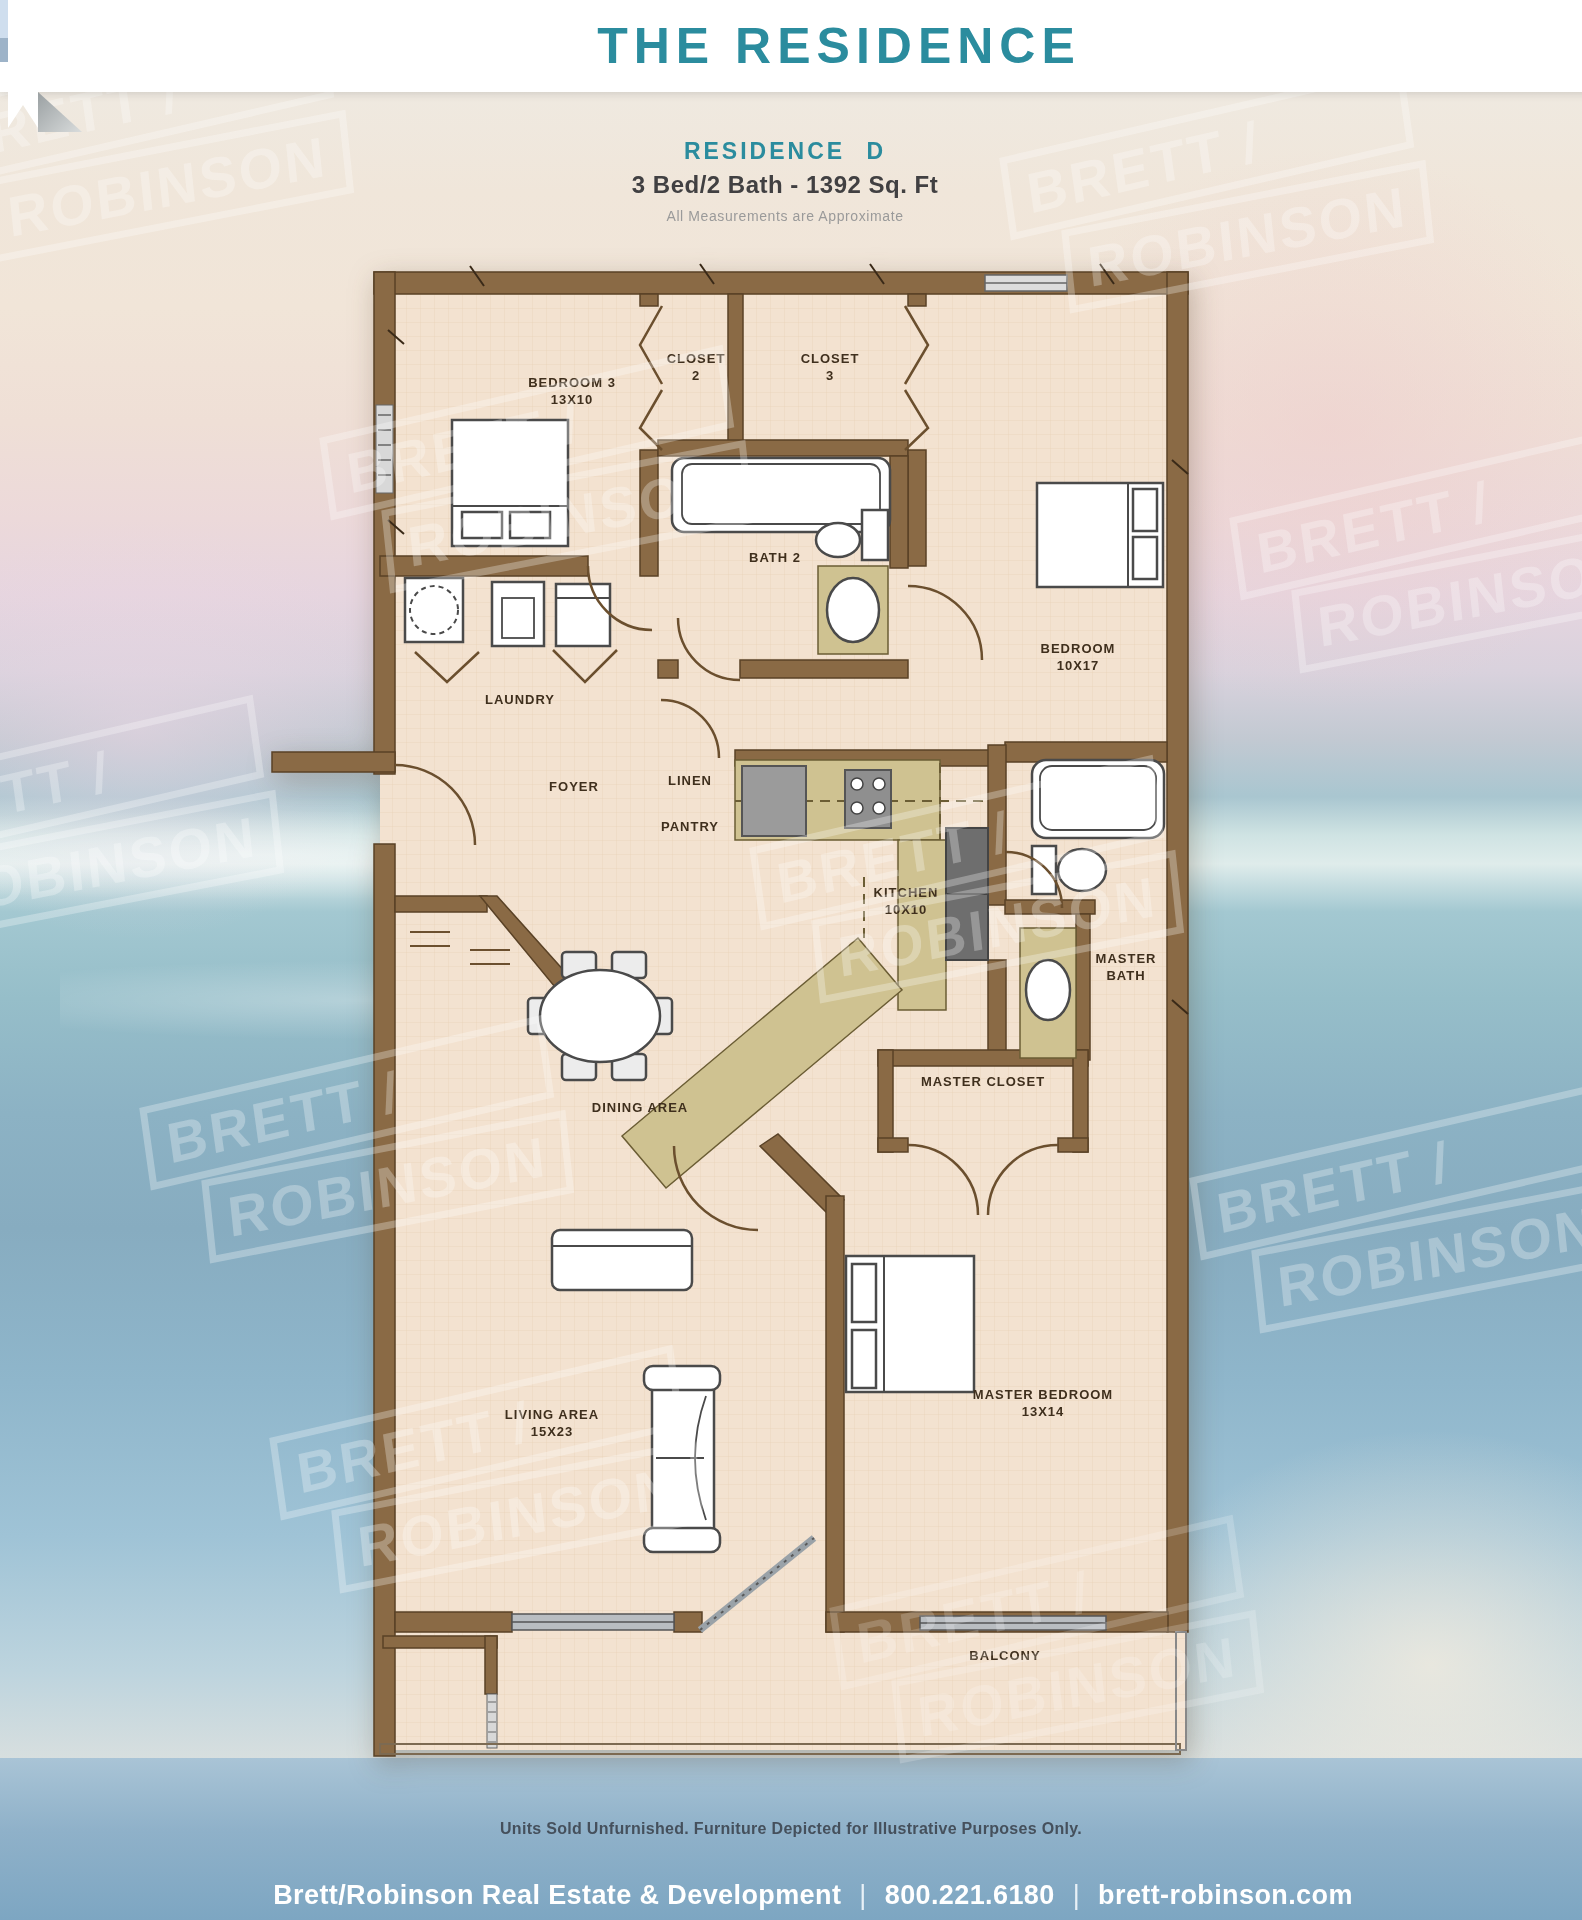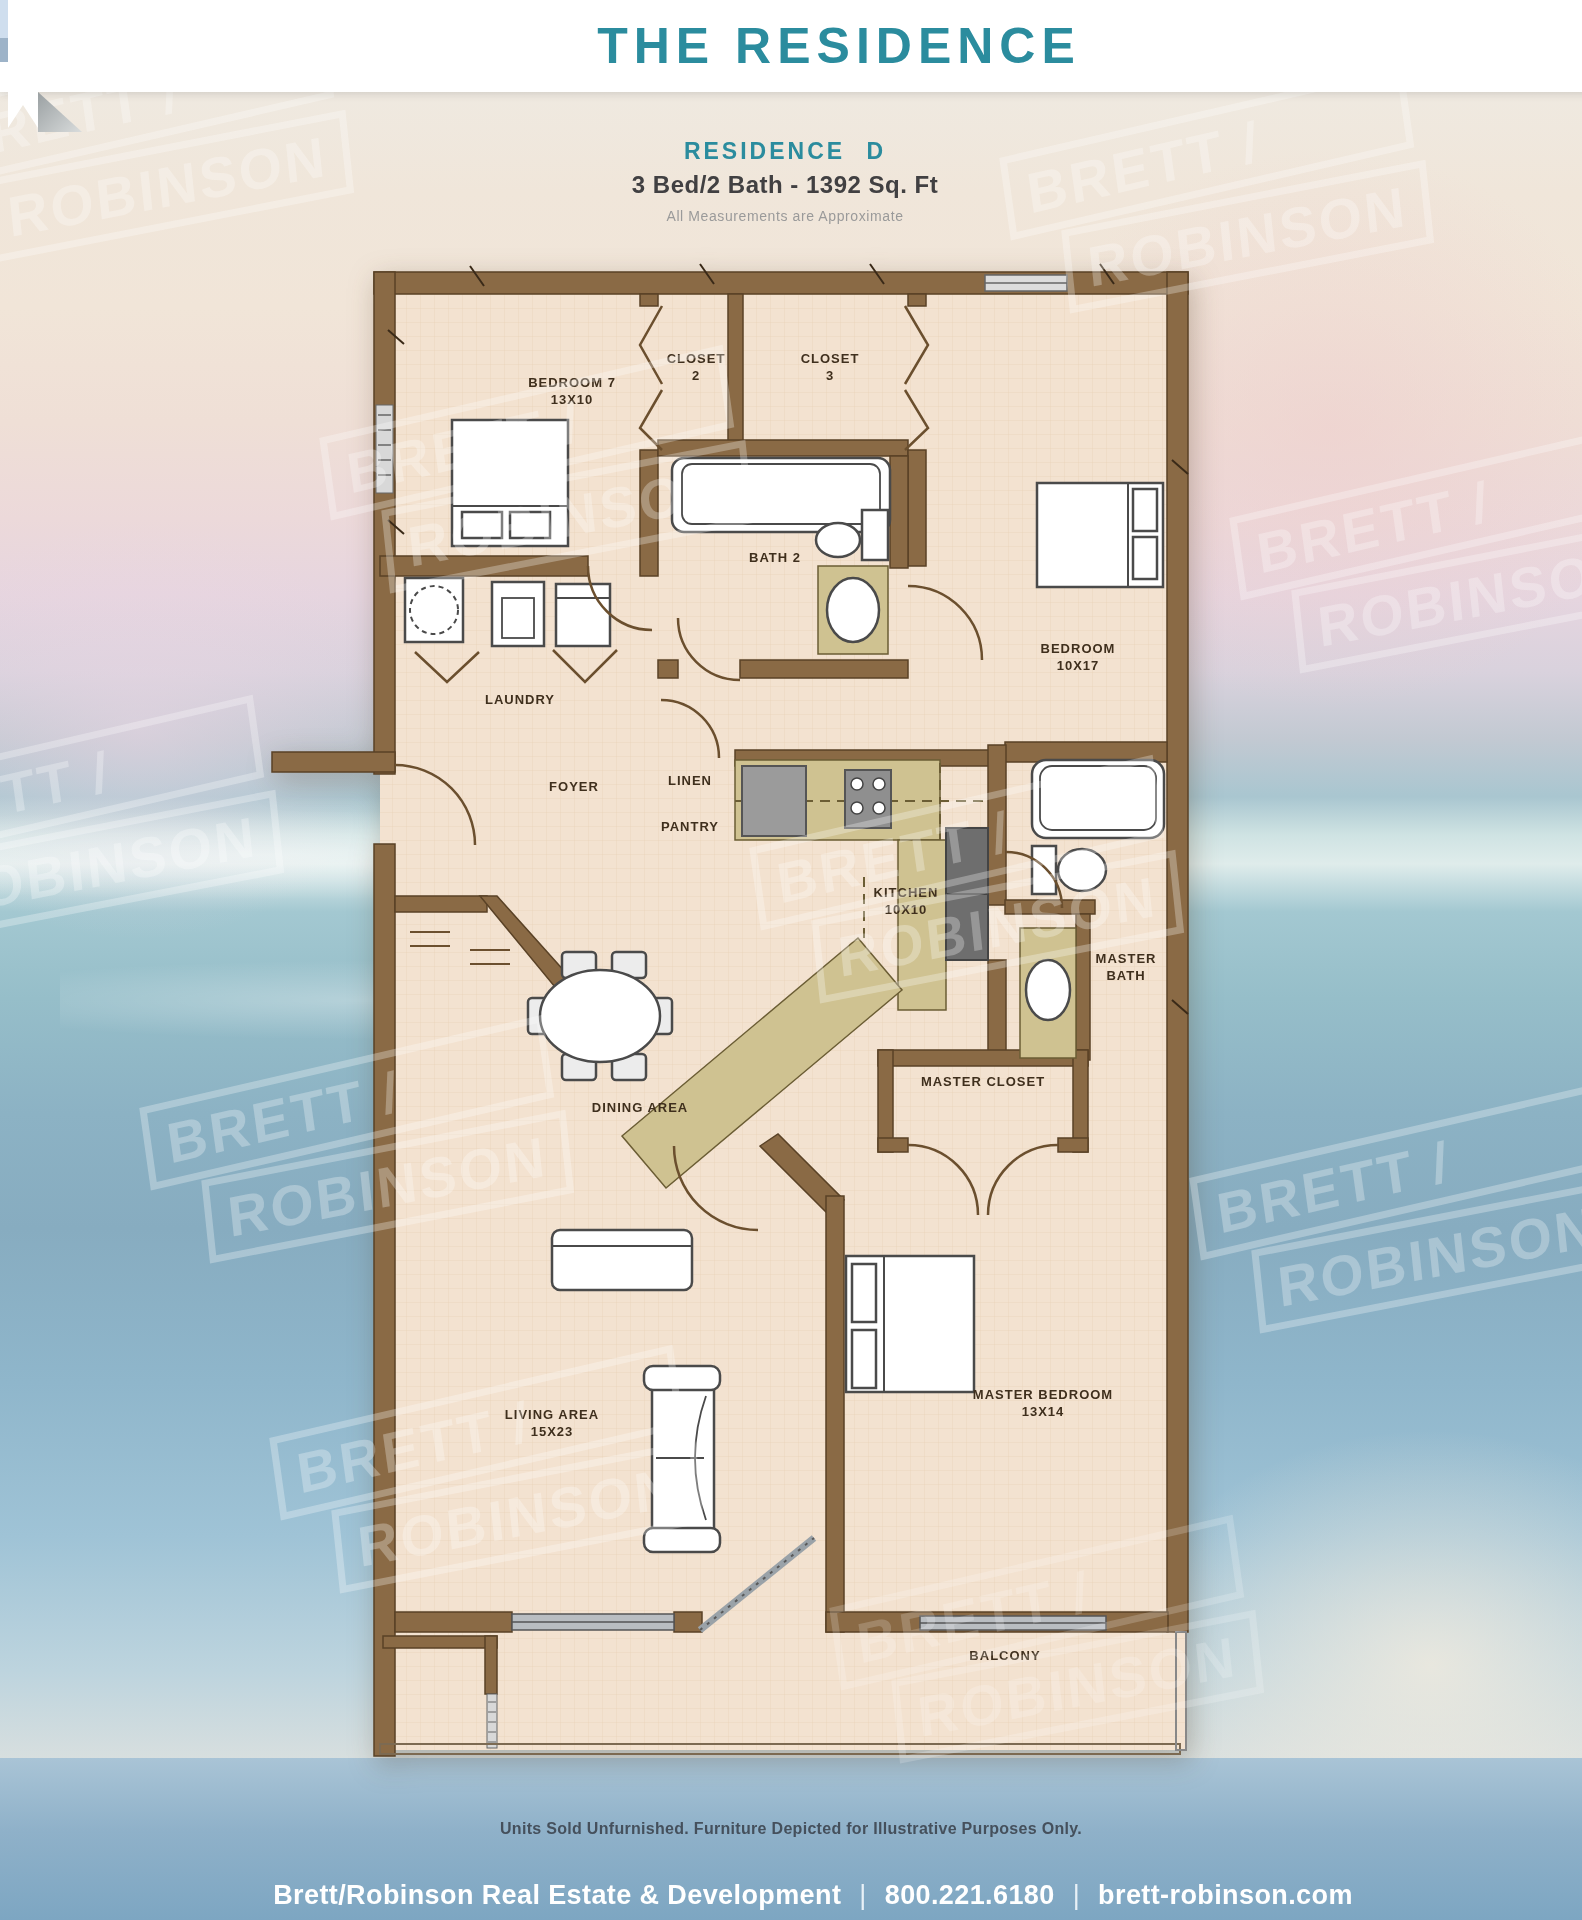--- a/index.html
+++ b/index.html
@@ -262,21 +262,21 @@
     <polyline points="553,650 585,682 617,650"></polyline>
     <path d="M410 932h40M410 946h40M470 950h40M470 964h40" stroke-width="2"></path>
   </g>
 
   <g stroke="#3a2a18" stroke-width="2">
     <path d="M470 266l14 20M700 264l14 20M870 264l14 20M1100 264l14 20M388 330l16 14M388 520l16 14M1172 460l16 14M1172 1000l16 14"></path>
   </g>
 </svg>
 
 <div class="rl" style="left:572px;top:392px">
-  <span>BEDROOM 7</span>
+  <span>BEDROOM 3</span>
   <span>13X10</span>
 </div>
 <div class="rl" style="left:696px;top:368px">
   <span>CLOSET</span>
   <span>2</span>
 </div>
 <div class="rl" style="left:830px;top:368px">
   <span>CLOSET</span>
   <span>3</span>
 </div>

